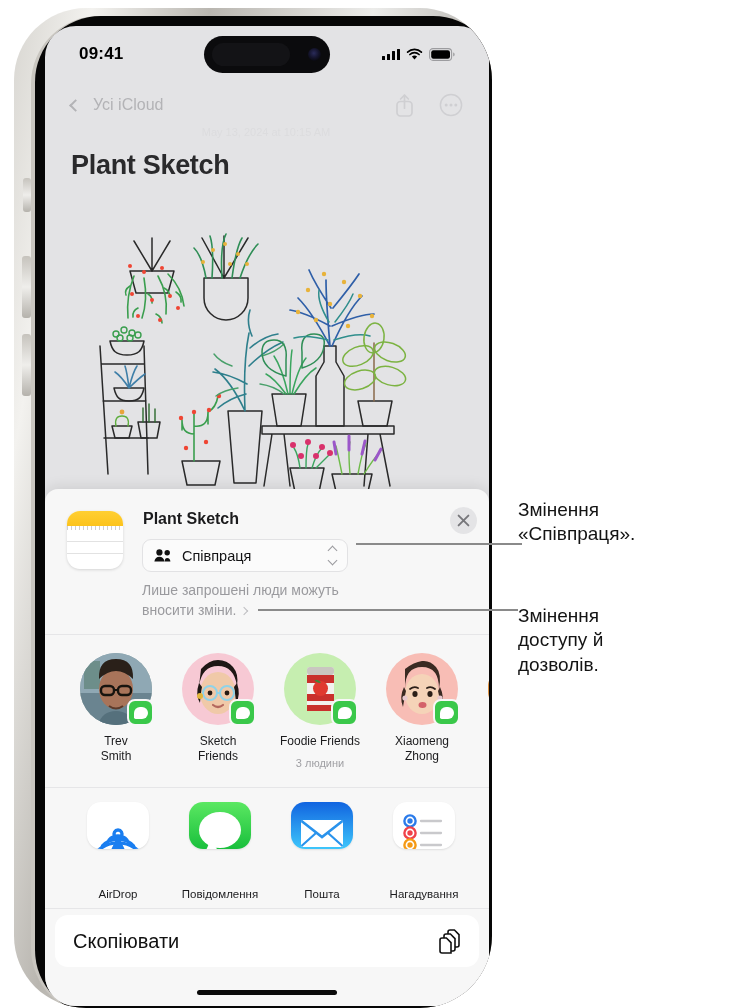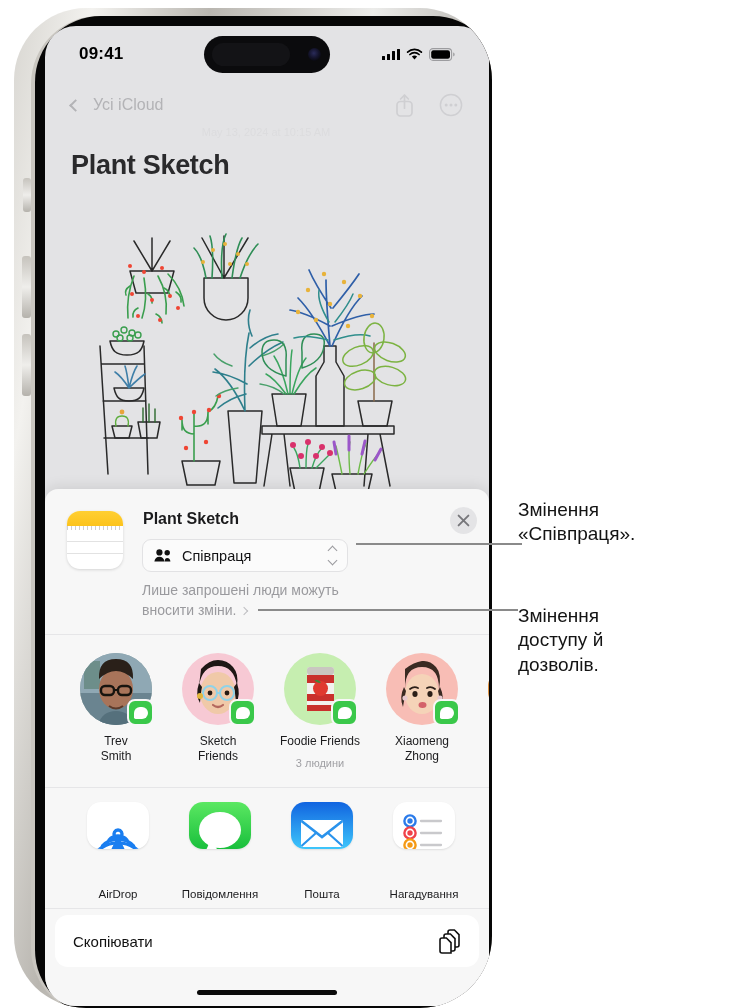--- a/index.html
+++ b/index.html
@@ -138,21 +138,21 @@
   
   .apps{ display:flex; padding:14px 0 8px 22px; height:120px; }
   .app{ width:102px; flex:0 0 102px; display:flex; flex-direction:column; align-items:center;gap:31px; }
   .app-ic{ width:62px; height:62px; border-radius:14px; overflow:hidden; position:relative;
            box-shadow:0 1px 2px rgba(0,0,0,.10); }
   .app-lbl{ margin-top:8px; font-size:11.5px; color:#1b1b1d; white-space:nowrap; }
 
   
   .actions{ margin:6px 10px 0 10px; background:#fff; border-radius:13px; }
   .action-row{ height:52px; display:flex; align-items:center; justify-content:space-between; padding:0 18px; }
-  .action-lbl{ font-size:15px; color:#111; }
+  .action-lbl{ font-size:20px; color:#111; }
 
   .home-ind{ position:absolute; left:50%; transform:translateX(-50%); bottom:11px;
              width:140px; height:5px; border-radius:3px; background:#0a0a0a; }
 
   
   .callout{ position:absolute; font-size:19px; line-height:1.28; color:#141414; }
   .leader{ position:absolute; height:2px; background:#8a8a8a; }
 </style>
 </head>
 <body>

